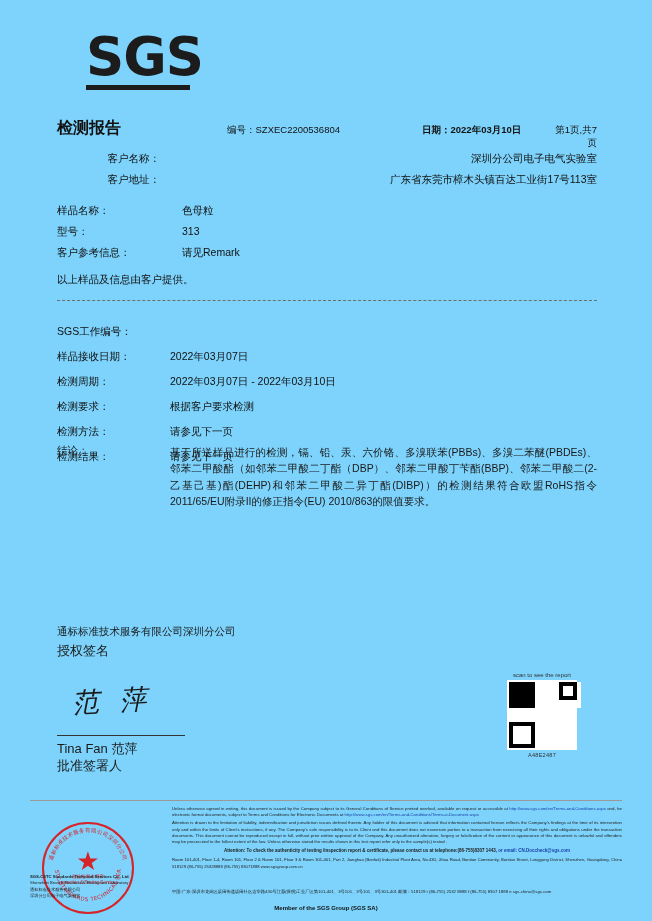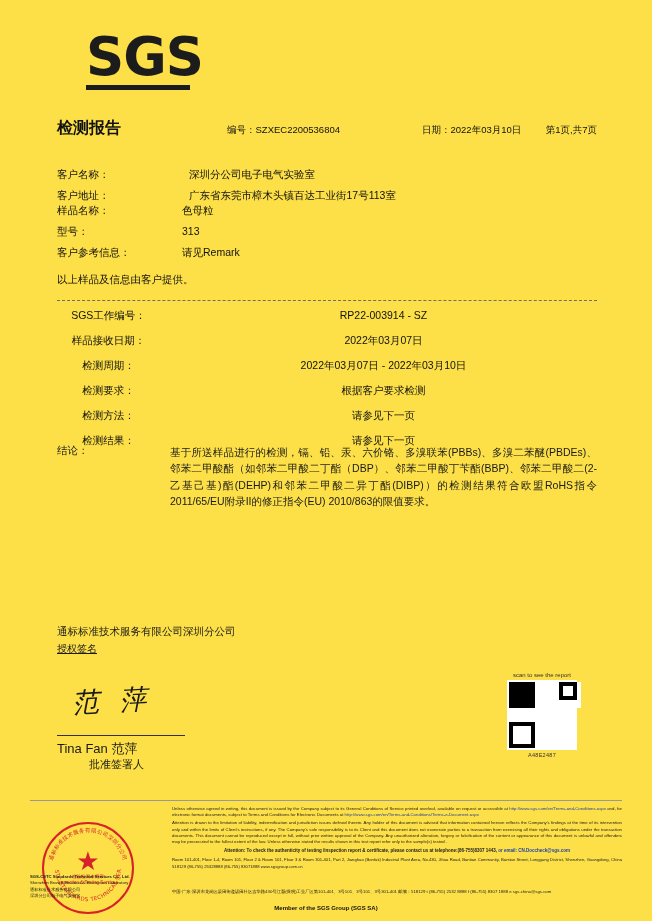--- a/index.html
+++ b/index.html
@@ -9,21 +9,21 @@
   }
   body {
     width: 652px; height: 921px;
     font-family: "Liberation Sans", sans-serif;
     color: #1a1a1a;
     overflow: hidden;
   }
   .page {
     position: relative;
     width: 652px; height: 921px;
-    background: #fde047;
+    background: #7dd3fc;
   }
   
   .logo-wrap {
     position: absolute;
     left: 86px; top: 30px;
   }
   .logo-text {
     font-family: "DejaVu Sans", sans-serif;
     font-weight: bold;
     font-size: 53px;
@@ -54,26 +54,28 @@
   }
   .hdr-no {
     font-size: 9.5px;
     color: #111;
     width: 195px;
   }
   .hdr-date {
     font-size: 9.5px;
     color: #111;
     width: 120px;
+    font-weight: bold;
   }
   .hdr-page {
     font-size: 9.5px;
     color: #111;
     text-align: right;
     flex: 1;
+    margin-left: 9px;
   }
 
   
   .info-block {
     position: absolute;
     left: 57px;
     width: 540px;
   }
   .row {
     display: flex;
@@ -85,21 +87,21 @@
     flex: 0 0 103px;
     font-size: 10.5px;
     color: #111;
   }
   .row .val {
     font-size: 10.5px;
     color: #111;
     flex: 1;
   }
 
-  .block1 { top: 168px; }
+  .block1 { top: 152px; text-align: right; }
   .block1 .row .lbl { width: 103px; flex: 0 0 103px; }
   .block1 .val { padding-left: 29px; }
 
   .block2 { top: 204px; }
   .block2 .val { padding-left: 22px; }
 
   .note {
     position: absolute;
     left: 57px; top: 273px;
     font-size: 10.5px;
@@ -107,21 +109,21 @@
   }
 
   .divider {
     position: absolute;
     left: 57px;
     width: 540px;
     border-top: 1px dashed #6f6f6f;
   }
   .div1 { top: 300px; }
 
-  .block3 { top: 309px; text-align: center; }
+  .block3 { top: 325px; }
   .block3 .val { padding-left: 10px; }
   .block3 .row { margin-bottom: 11px; }
 
   .concl {
     position: absolute;
     left: 57px; top: 444px;
     width: 540px;
     display: flex;
   }
   .concl .lbl {
@@ -138,22 +140,21 @@
 
   
   .sig-company {
     position: absolute;
     left: 57px; top: 625px;
     font-size: 10.5px;
   }
   .sig-auth {
     position: absolute;
     left: 57px; top: 642px;
-    font-size: 10px;
-    text-decoration: underline;
+    font-size: 13px;
   }
   .sig-script {
     position: absolute;
     left: 72px; top: 683px;
     font-family: "DejaVu Serif", serif;
     font-style: italic;
     font-size: 27px;
     color: #1a1a1a;
     letter-spacing: 6px;
     transform: rotate(-3deg);
@@ -165,22 +166,21 @@
     border-top: 1px solid #333;
   }
   .sig-name {
     position: absolute;
     left: 57px; top: 740px;
     font-size: 13px;
   }
   .sig-role {
     position: absolute;
     left: 57px; top: 757px;
-    font-size: 11px;
-    margin-left: 32px;
+    font-size: 13px;
   }
 
   
   .qr-wrap {
     position: absolute;
     left: 505px; top: 672px;
     width: 74px;
     text-align: center;
   }
   .qr-cap {
@@ -378,21 +378,20 @@
     </div>
   </div>
 
   <div class="note">以上样品及信息由客户提供。</div>
 
   <div class="divider div1"></div>
 
   <div class="info-block block3">
     <div class="row">
       <div class="lbl">SGS工作编号：</div>
-      <div class="val">RP22-003914 - SZ</div>
     </div>
     <div class="row">
       <div class="lbl">样品接收日期：</div>
       <div class="val">2022年03月07日</div>
     </div>
     <div class="row">
       <div class="lbl">检测周期：</div>
       <div class="val">2022年03月07日 - 2022年03月10日</div>
     </div>
     <div class="row">

